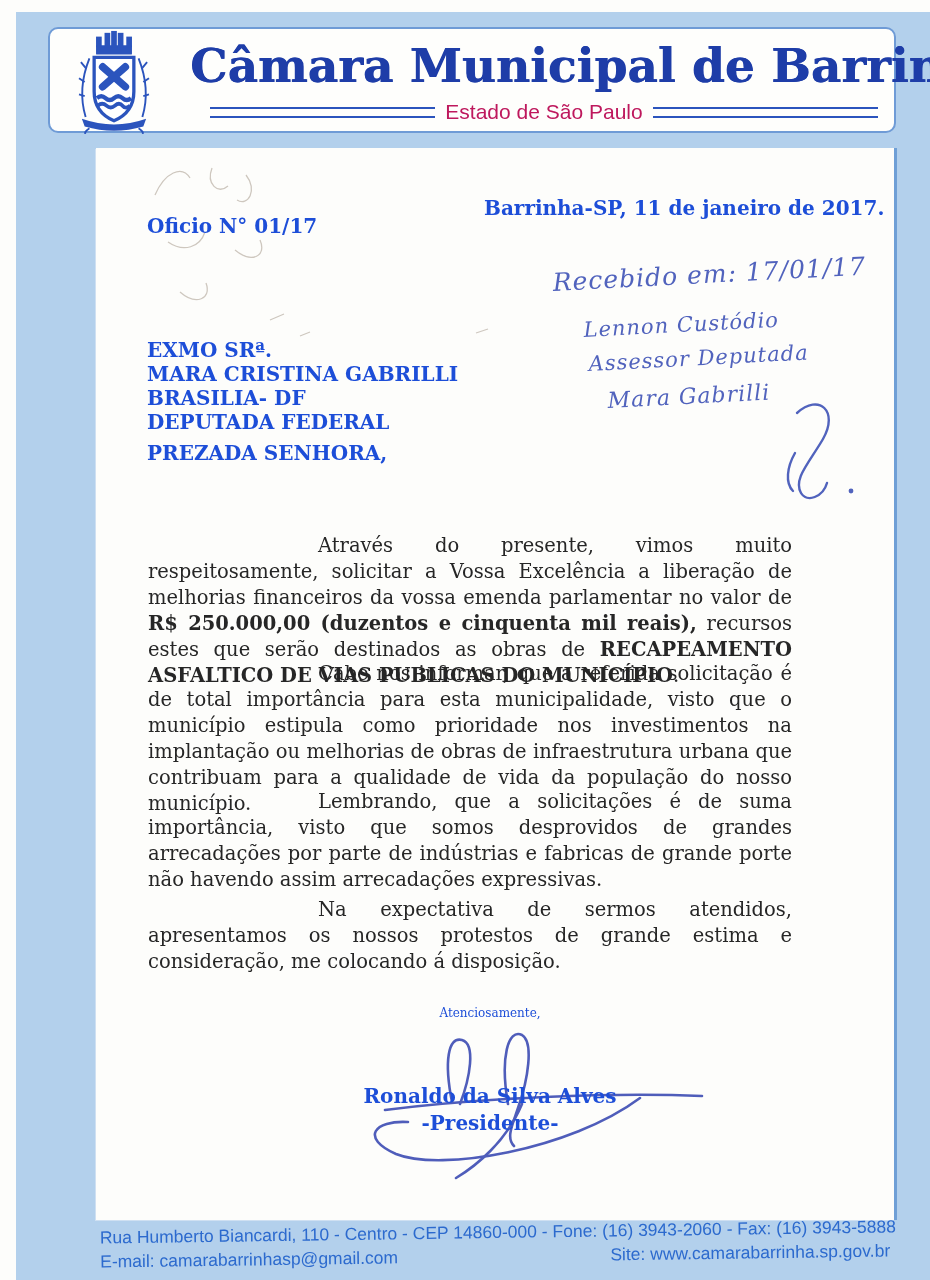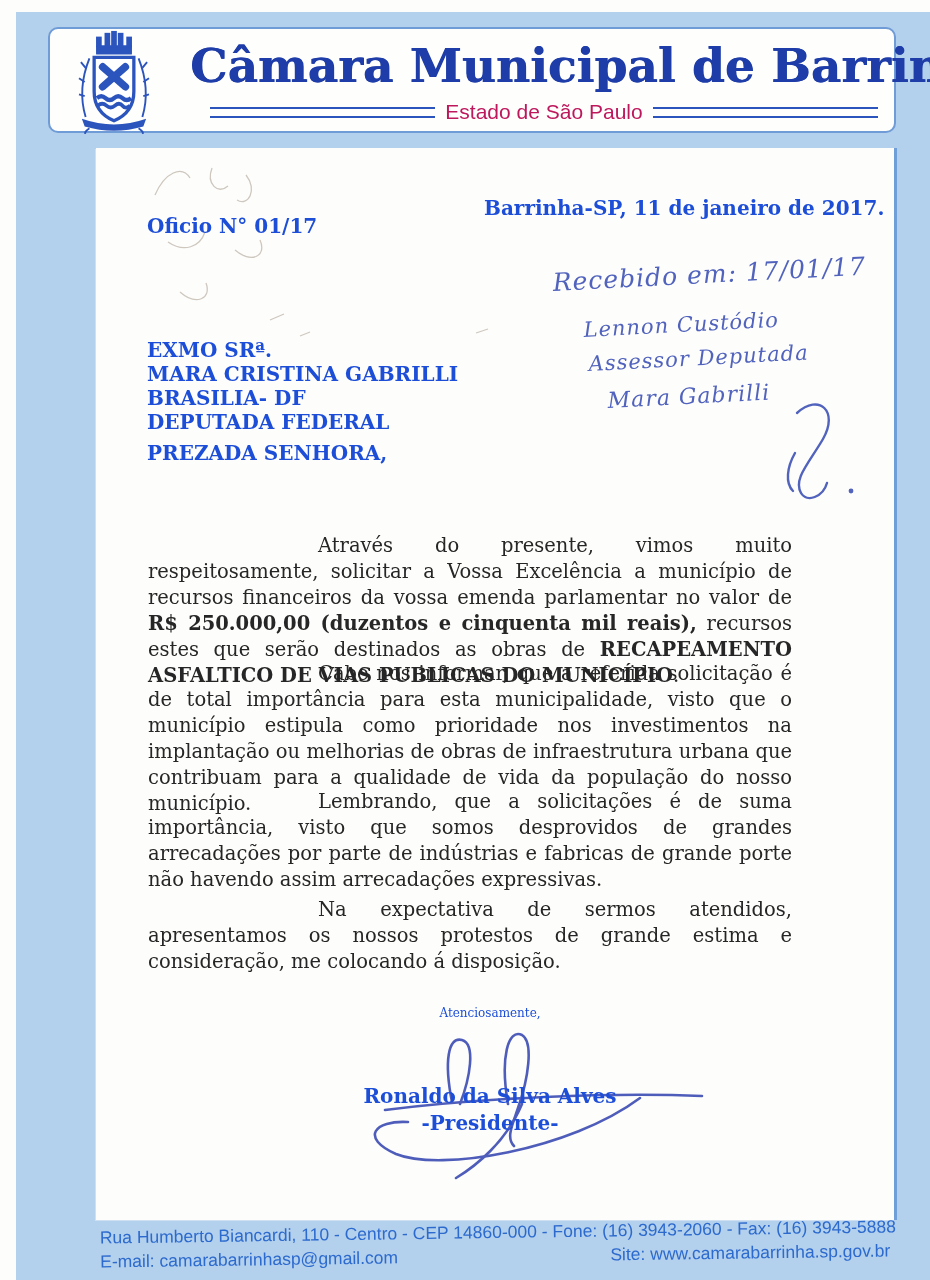--- a/index.html
+++ b/index.html
@@ -151,21 +151,21 @@
 
 <svg class="abs svgflat" style="left:735px;top:395px;" width="130" height="120" viewBox="0 0 130 120">
   <g stroke="#5163bd" stroke-width="2.4" fill="none" stroke-linecap="round">
     <path d="M62 18 C84 -2 104 16 88 44 C74 68 58 84 66 98 C72 108 88 102 92 88"></path>
     <path d="M60 58 C52 72 50 88 58 96"></path>
   </g>
   <circle cx="116" cy="96" r="2.4" fill="#5163bd"></circle>
 </svg>
 
 <div class="abs para p1">
-  <span>Através do presente, vimos muito respeitosamente, solicitar a Vossa Excelência a município de recursos financeiros da vossa emenda parlamentar no valor de </span><b>R$ 250.000,00 (duzentos e cinquenta mil reais),</b><span> recursos estes que serão destinados as obras de </span><b>RECAPEAMENTO ASFALTICO DE VIAS PUBLICAS DO MUNICÍPIO</b><span>.</span>
+  <span>Através do presente, vimos muito respeitosamente, solicitar a Vossa Excelência a liberação de melhorias financeiros da vossa emenda parlamentar no valor de </span><b>R$ 250.000,00 (duzentos e cinquenta mil reais),</b><span> recursos estes que serão destinados as obras de </span><b>RECAPEAMENTO ASFALTICO DE VIAS PUBLICAS DO MUNICÍPIO</b><span>.</span>
 </div>
 
 <div class="abs para p2">Cabe nos informar, que a referida solicitação é de total importância para esta municipalidade, visto que o município estipula como prioridade nos investimentos na implantação ou melhorias de obras de infraestrutura urbana que contribuam para a qualidade de vida da população do nosso município.</div>
 <div class="abs para p3">Lembrando, que a solicitações é de suma importância, visto que somos desprovidos de grandes arrecadações por parte de indústrias e fabricas de grande porte não havendo assim arrecadações expressivas.</div>
 <div class="abs para p4">Na expectativa de sermos atendidos, apresentamos os nossos protestos de grande estima e consideração, me colocando á disposição.</div>
 
 <div class="abs ink closing">Atenciosamente,</div>
 
 <svg class="abs svgflat" style="left:330px;top:1020px;" width="400" height="170" viewBox="0 0 400 170">
   <g stroke="#4150b5" stroke-width="2.6" fill="none" stroke-linecap="round" opacity="0.92">

